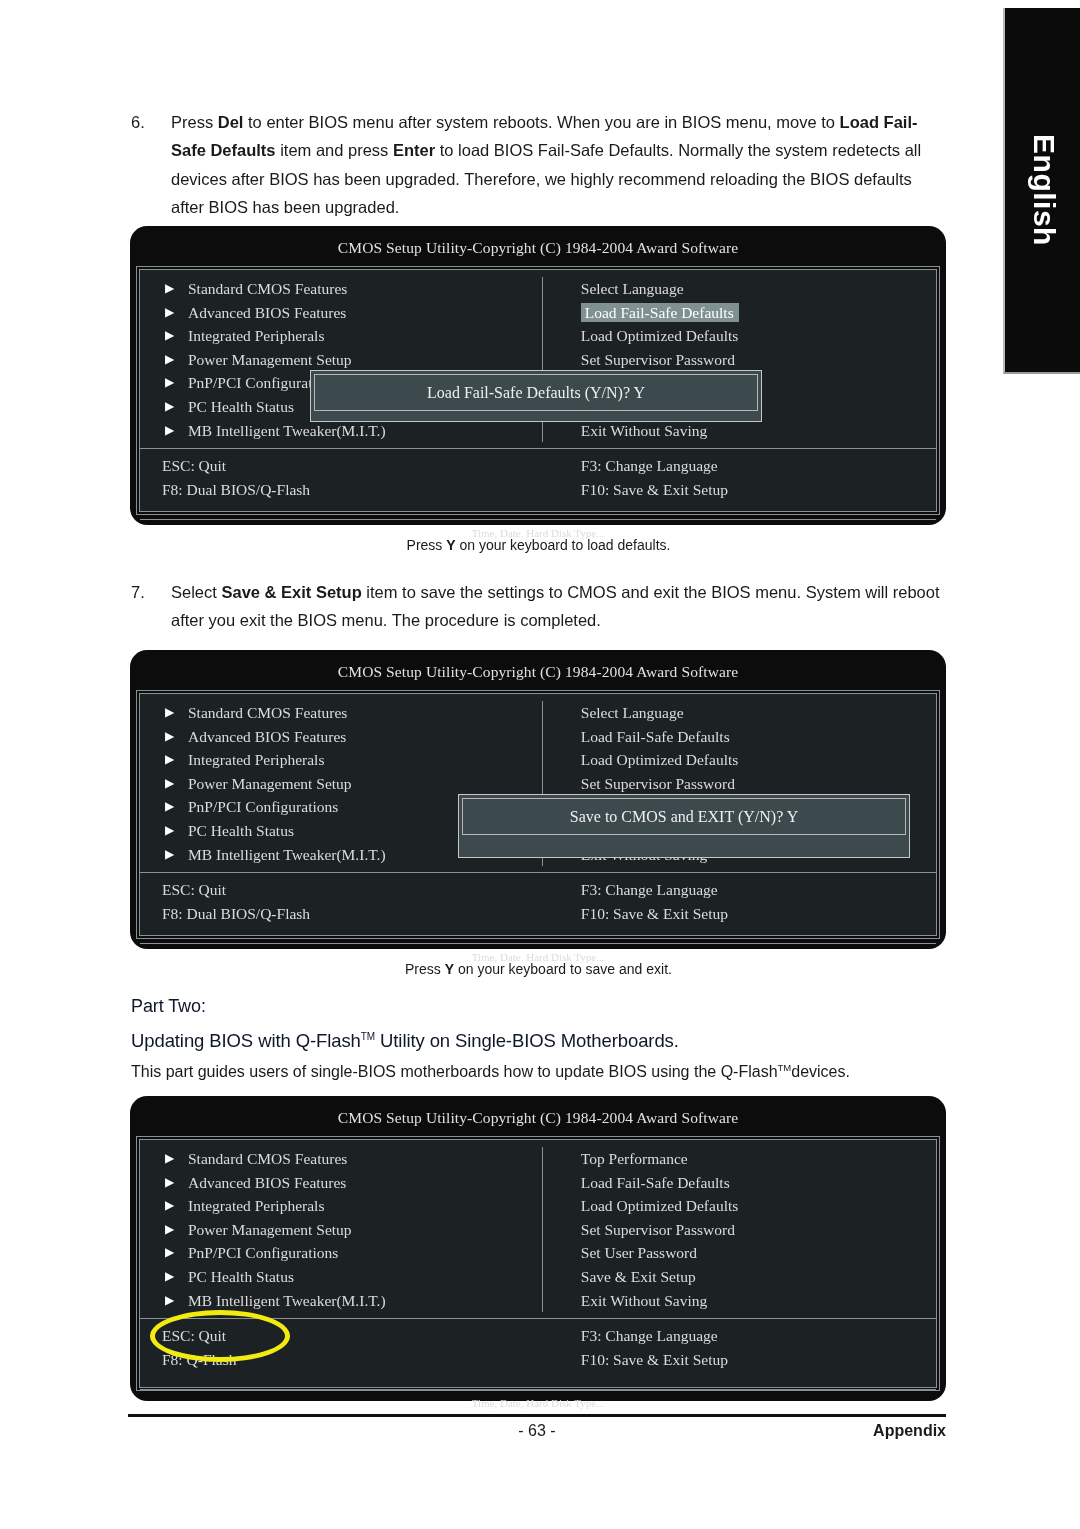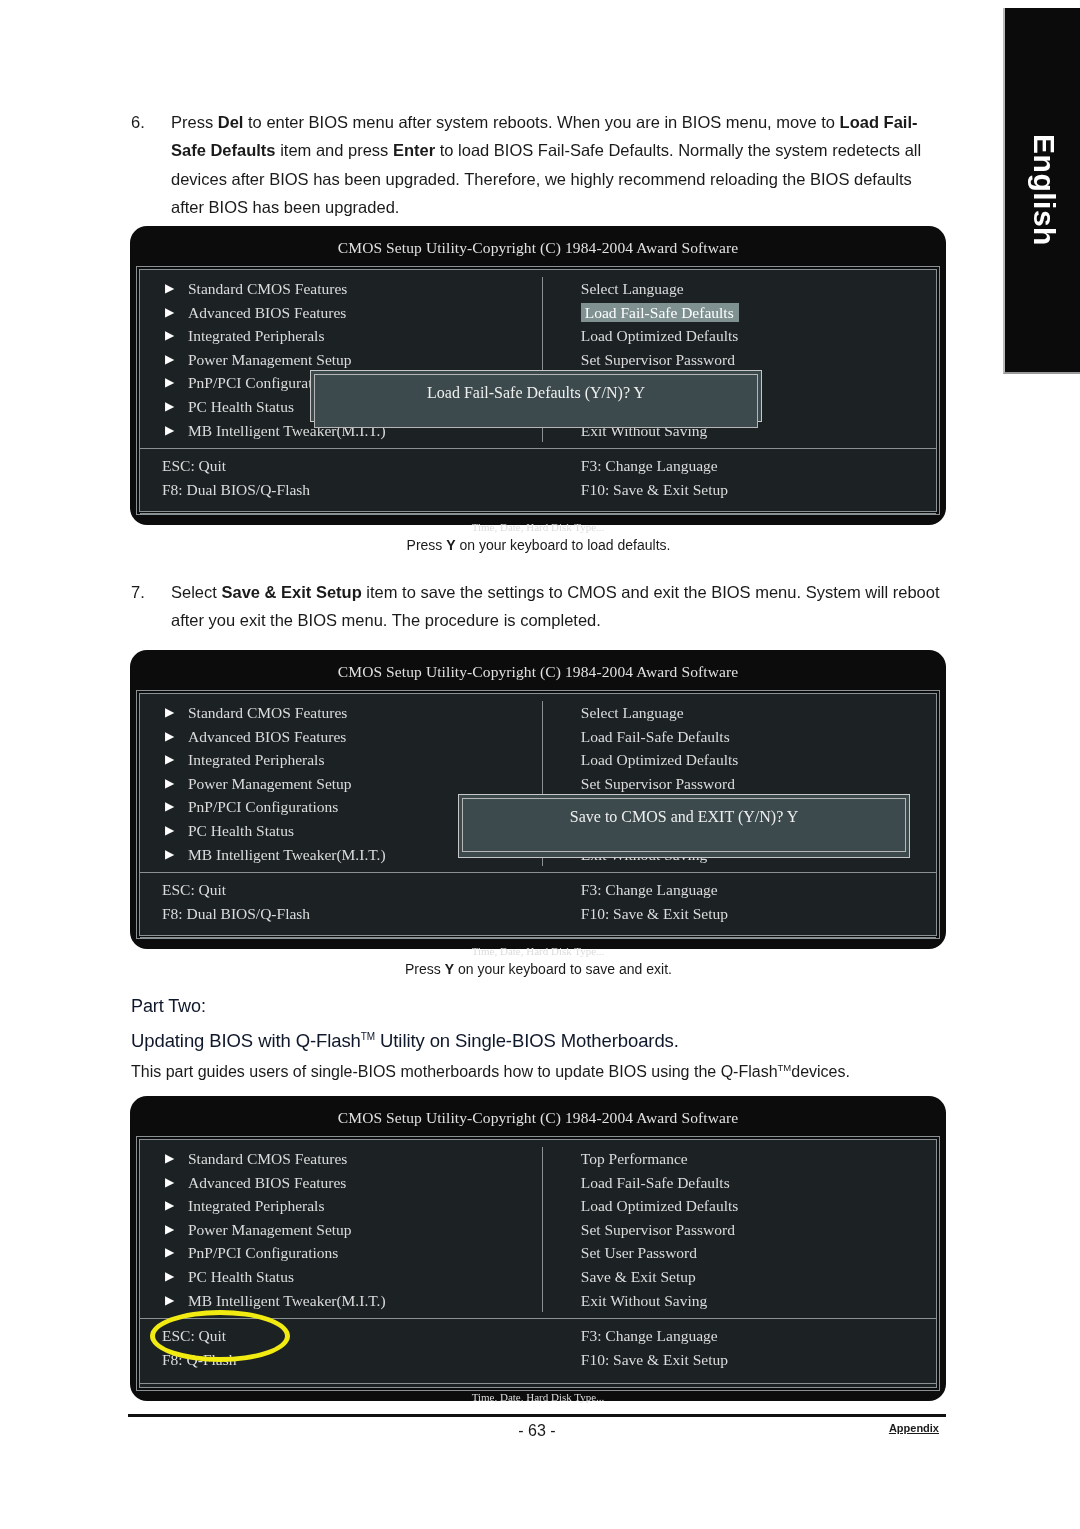--- a/index.html
+++ b/index.html
@@ -183,21 +183,21 @@
   .menu-item.highlight > .label {
     background: #7f9191;
     color: #ffffff;
     padding: 1px 5px 1px 4px;
   }
 
   
   .keys-region {
     display: flex;
     border-bottom: 1px solid #8a9194;
-    padding: 5px 0 11px 0;
+    padding: 5px 0 17px 0;
   }
   .keys-col {
     box-sizing: border-box;
   }
   .keys-col.left { width: 50.6%; padding-left: 22px; }
   .keys-col.right { width: 49.4%; padding-left: 38px; }
   .key-line {
     font-size: 15.5px;
     line-height: 23.8px;
     color: #dcdcdc;
@@ -217,21 +217,21 @@
   .bios-dialog {
     position: absolute;
     background: #3c4a4d;
     border: 1px solid #c7c7c7;
     padding: 3px;
     box-sizing: border-box;
     z-index: 5;
   }
   .bios-dialog .dlg-inner {
     border: 1px solid #b6b6b6;
-    padding: 9px 0 25px 0;
+    padding: 9px 0 8px 0;
     text-align: center;
     font-size: 16px;
     color: #efefef;
     background: #3c4a4d;
   }
   .dlg-1 { left: 170px; top: 100px; width: 452px; height: 52px; }
   .dlg-2 { left: 318px; top: 100px; width: 452px; height: 64px; }
 
   
   .annot-ellipse {
@@ -264,25 +264,24 @@
     font-size: 16px;
     color: #1a1a1a;
   }
   .footer .page-no {
     position: absolute;
     left: 0; right: 0;
     text-align: center;
   }
   .footer .section-name {
     position: absolute;
-    right: 7px;
+    right: 0;
     top: 0;
     font-weight: bold;
-    font-size: 11px;
-    text-decoration: underline;
+    font-size: 16px;
   }
 </style>
 </head>
 <body>
 
 <div class="lang-tab">
   <span class="lang-text">English</span>
 </div>
 
 <div class="content">

